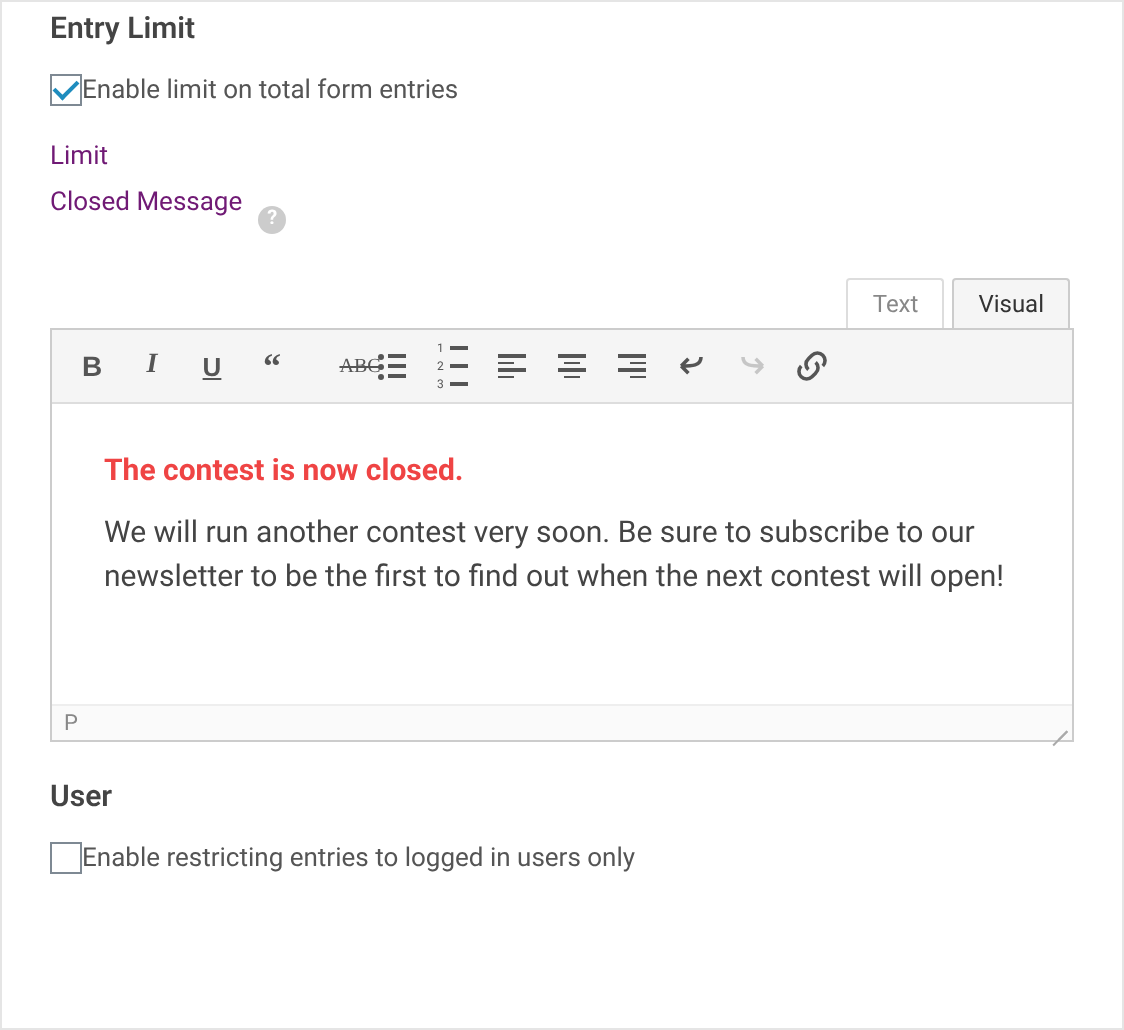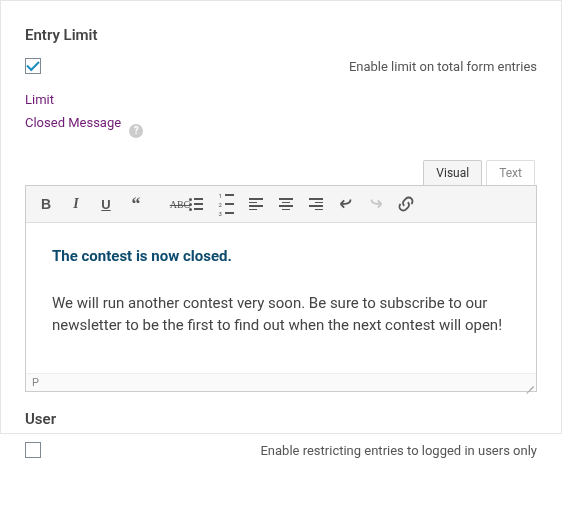--- a/index.html
+++ b/index.html
@@ -7,34 +7,33 @@
       font-family: -apple-system, BlinkMacSystemFont, "Segoe UI", Roboto, Oxygen, sans-serif;
       background: #fff;
       width: 562px;
       height: 515px;
       overflow: hidden;
       color: #444;
       font-size: 13px;
     }
     .container {
       border: 1px solid #e5e5e5;
-      padding: 25px 24px 10px 24px;
-      height: 434px;
+      padding: 4px 24px 10px 24px;
+      height: 515px;
     }
     .section-title {
       font-size: 15px;
       font-weight: 600;
       color: #444;
       margin-bottom: 14px;
     }
     .checkbox-row {
       display: flex;
       align-items: center;
       margin-bottom: 18px;
-      justify-content: space-between;
     }
     .checkbox {
       width: 16px;
       height: 16px;
       border: 1px solid #7e8993;
       background: #fff;
       display: flex;
       align-items: center;
       justify-content: center;
       cursor: pointer;
@@ -177,22 +176,22 @@
     .editor-content {
       padding: 22px 26px 10px 26px;
       min-height: 150px;
       font-size: 15px;
       line-height: 1.5;
       color: #3a3a3a;
     }
     .editor-content .heading {
       font-weight: 700;
       font-size: 15px;
-      margin-bottom: 24px;
-      color: #0c4a6e;
+      margin-bottom: 8px;
+      color: #ef4444;
     }
     .editor-content .para {
       font-size: 15px;
       color: #444;
     }
     .editor-status {
       border-top: 1px solid #eee;
       background: #fafafa;
       display: flex;
       justify-content: space-between;
@@ -235,22 +234,22 @@
 
   <label class="field-label">Limit</label>
 
   <div class="label-with-help">
     <span class="field-label" style="margin-bottom:16px">Closed Message</span>
     <span class="help-icon">?</span>
   </div>
 
   
   <div class="editor-tabs">
+    <div class="editor-tab inactive">Text</div>
     <div class="editor-tab active">Visual</div>
-    <div class="editor-tab inactive">Text</div>
   </div>
 
   
   <div class="editor-container">
     <div class="toolbar">
       <div class="tb-btn">
           <span class="txt bold-t">B</span>
         </div>
       <div class="tb-btn">
           <span class="txt italic-t">I</span>

